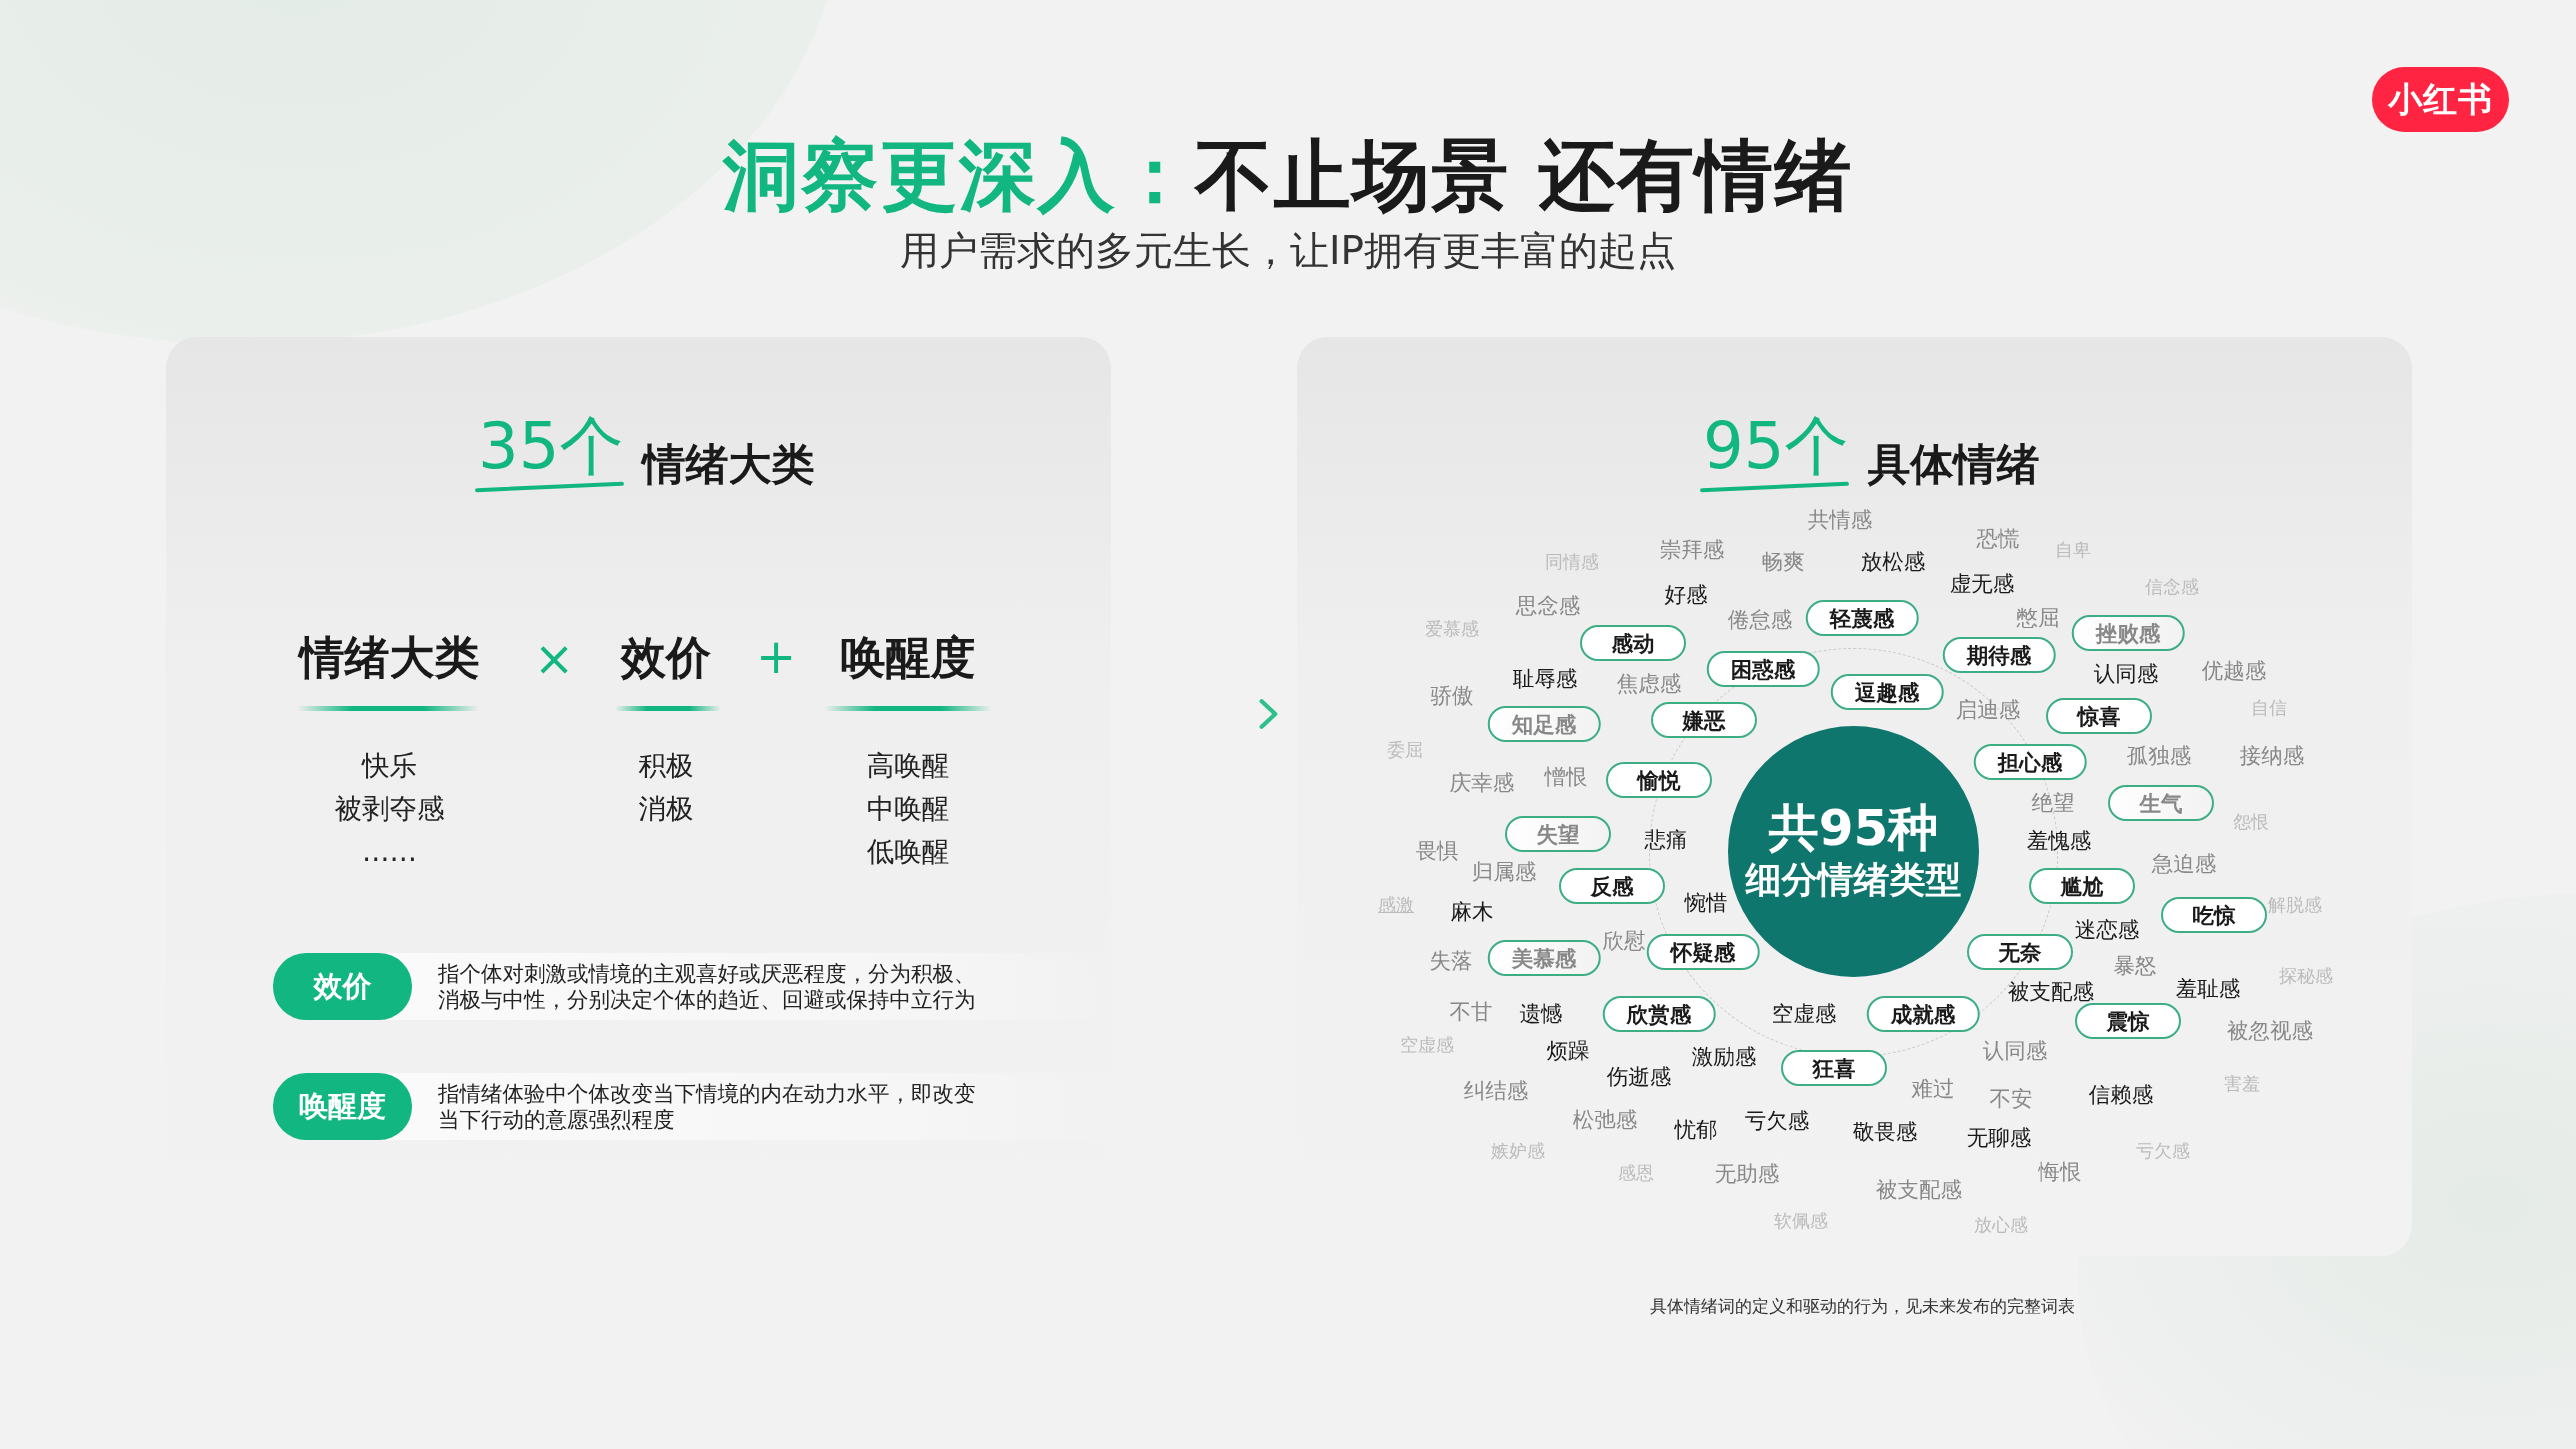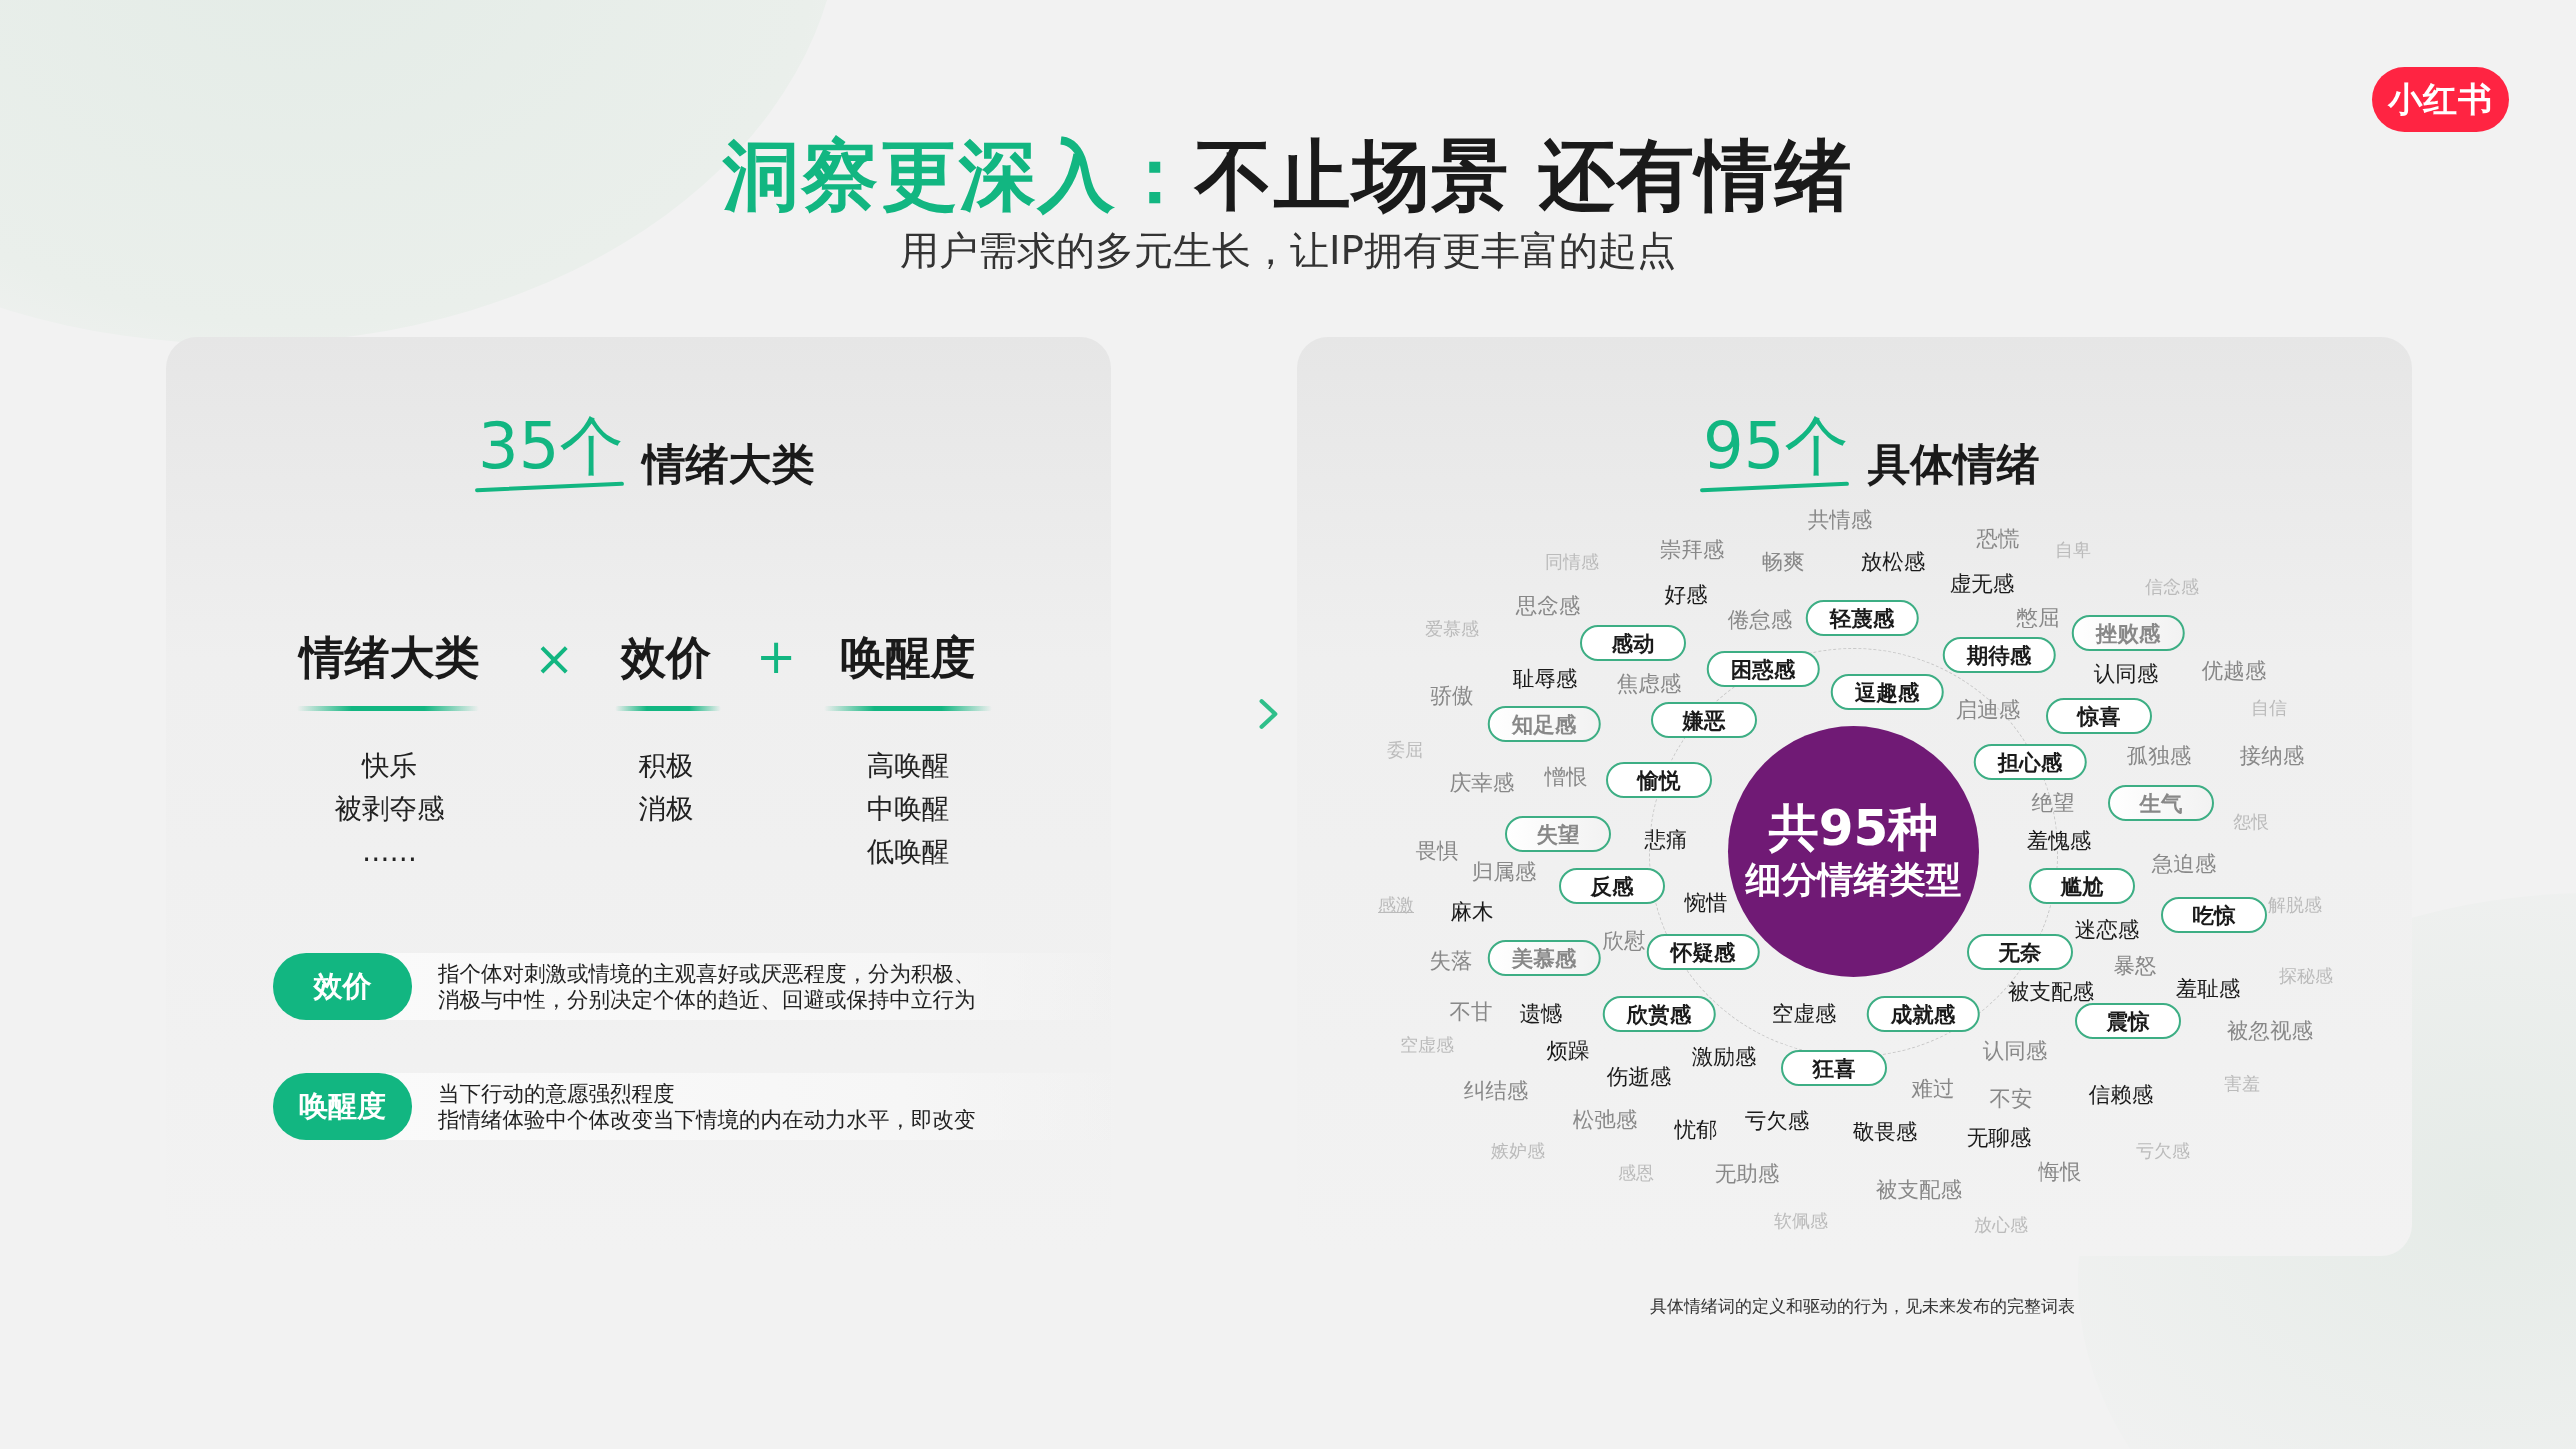--- a/index.html
+++ b/index.html
@@ -88,21 +88,21 @@
     font-size: 21.5px; font-weight: 700; color: #1a1a1a; white-space: nowrap;
   }
   .pill.muted { color: #888; background: linear-gradient(90deg,#ffffff,#f2f2f2); }
 
   .ring {
     position: absolute; border-radius: 50%;
     border: 1.7px dashed #c8c8c8;
   }
   .center-circle {
     position: absolute; left: 1728px; top: 726px; width: 251px; height: 251px; border-radius: 50%;
-    background: #701a75; color: #fff; text-align: center;
+    background: #0f766e; color: #fff; text-align: center;
     display: flex; flex-direction: column; align-items: center; justify-content: center;
   }
   .center-line1 { font-size: 50px; font-weight: 700; line-height: 57px; }
   .center-line2 { font-size: 36px; font-weight: 700; line-height: 46px; }
 
   .footnote {
     position: absolute; left: 1650px; top: 1295px; font-size: 17px; color: #333;
   }
 </style>
 </head>
@@ -153,22 +153,22 @@
 <div class="def-row" style="top:953px;">
   <div class="def-pill">效价</div>
   <div class="def-text">
     <span>指个体对刺激或情境的主观喜好或厌恶程度，分为积极、</span>
     <span>消极与中性，分别决定个体的趋近、回避或保持中立行为</span>
   </div>
 </div>
 <div class="def-row" style="top:1073px;">
   <div class="def-pill">唤醒度</div>
   <div class="def-text">
+    <span>指情绪体验中个体改变当下情境的内在动力水平，即改变</span>
     <span>当下行动的意愿强烈程度</span>
-    <span>指情绪体验中个体改变当下情境的内在动力水平，即改变</span>
   </div>
 </div>
 
 <svg class="arrow" viewBox="0 0 162 40">
   <defs>
     <linearGradient id="ag" x1="0" x2="1" y1="0" y2="0">
       <stop offset="0" stop-color="#12b681" stop-opacity="0"></stop>
       <stop offset="1" stop-color="#2fbf8a" stop-opacity="1"></stop>
     </linearGradient>
   </defs>

